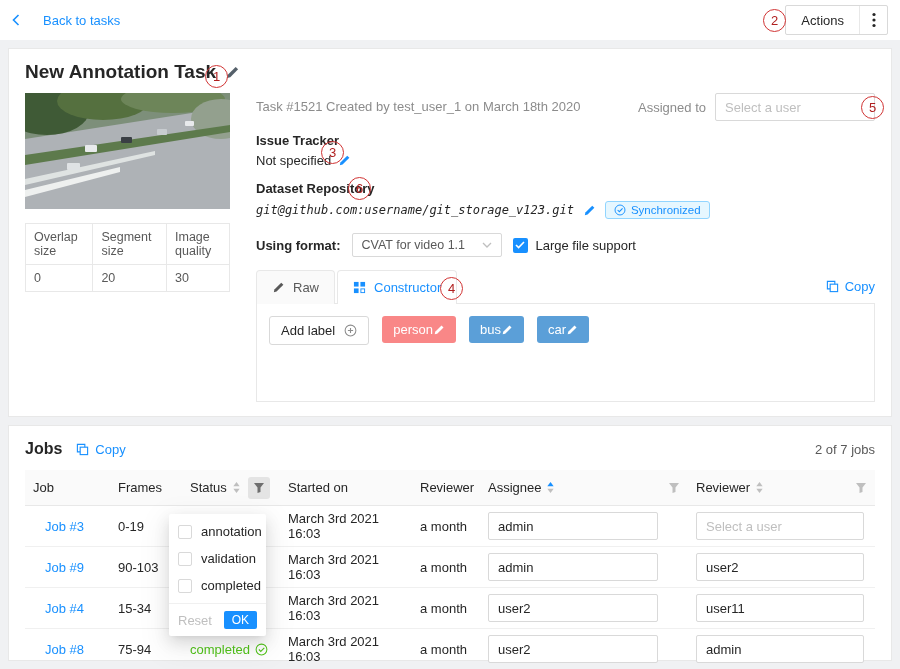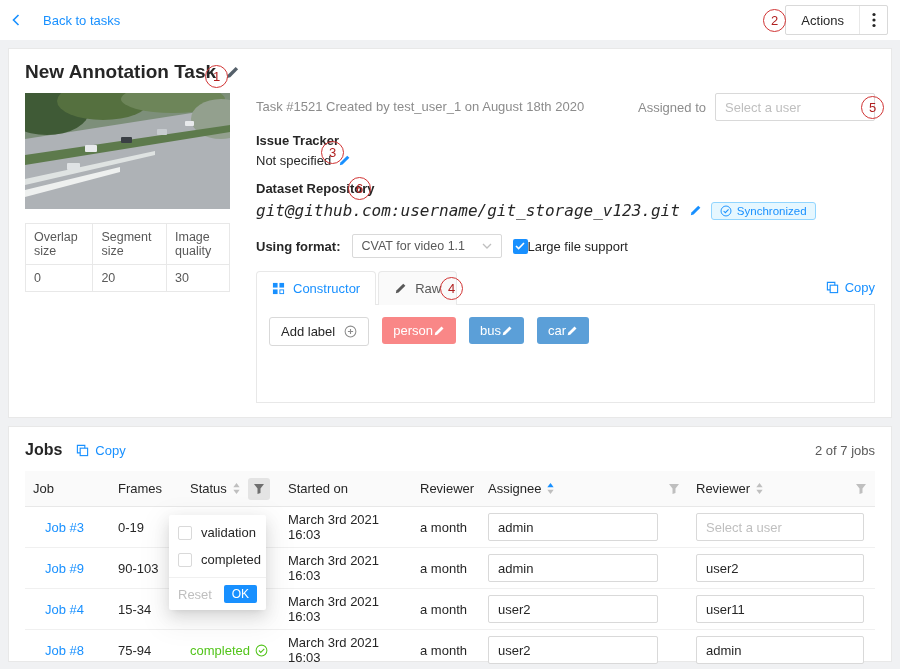--- a/index.html
+++ b/index.html
@@ -42,27 +42,27 @@
   .meta-text { color: #8c8c8c; padding-top: 6px; }
   .assign-group { margin-left: auto; display: flex; align-items: center; gap: 9px; }
   .assign-label { color: #8c8c8c; }
   .ant-input { height: 28px; border: 1px solid #d9d9d9; border-radius: 2px; padding: 0 9px; font-size: 13px; font-family: inherit; color: #262626; background: #fff; outline: none; }
   .ant-input::placeholder { color: #bfbfbf; }
   .assign-input { width: 160px; }
 
   .block-label { font-weight: 700; font-size: 13px; margin-bottom: 5px; }
   .it-value { display: flex; gap: 7px; align-items: center; margin-bottom: 13px; }
   .repo-row { display: flex; align-items: center; gap: 9px; margin-bottom: 14px; }
-  .repo-url { font-family: "DejaVu Sans Mono", monospace; font-style: italic; font-size: 16px; color: #262626; }
+  .repo-url { font-family: "DejaVu Sans Mono", monospace; font-style: italic; font-size: 12px; color: #262626; }
   .sync-badge { display: inline-flex; align-items: center; gap: 5px; border: 1px solid #91d5ff; background: #e6f7ff; color: #1890ff; border-radius: 3px; font-size: 11.5px; padding: 2px 8px; }
 
   .format-row { display: flex; align-items: center; gap: 11px; margin-bottom: 12px; }
   .select-box { width: 150px; height: 24px; border: 1px solid #d9d9d9; border-radius: 2px; display: flex; align-items: center; padding: 0 9px; color: #595959; font-size: 12.5px; background: #fff; }
   .select-text { flex: 1; }
-  .checkbox-row { display: flex; align-items: center; }
+  .checkbox-row { display: flex; align-items: center; gap: 8px; }
   .checkbox-checked { width: 15px; height: 15px; background: #1890ff; border-radius: 2px; display: flex; align-items: center; justify-content: center; flex: none; }
   .checkbox-empty { width: 14px; height: 14px; border: 1px solid #d9d9d9; border-radius: 2px; background: #fff; flex: none; }
 
   .tabs-row { display: flex; align-items: center; border-bottom: 1px solid #e8e8e8; }
   .tab { height: 34px; display: flex; align-items: center; gap: 8px; padding: 0 15px; border: 1px solid #e8e8e8; border-bottom: none; border-radius: 4px 4px 0 0; background: #fafafa; color: #595959; margin-right: 2px; position: relative; top: 1px; cursor: pointer; align-self: flex-end; }
   .tab.active { background: #fff; color: #1890ff; }
   .copy-link { margin-left: auto; display: flex; align-items: center; gap: 6px; color: #1890ff; cursor: pointer; }
   .tab-panel { border: 1px solid #e8e8e8; border-top: none; height: 98px; padding: 12px; display: flex; align-items: flex-start; gap: 13px; }
   .add-label-btn { display: flex; align-items: center; gap: 9px; border: 1px solid #d9d9d9; border-radius: 3px; padding: 6px 11px; background: #fff; cursor: pointer; }
   .label-chip { display: flex; align-items: center; border-radius: 3px; padding: 6px 11px; color: #fff; cursor: pointer; }
@@ -162,21 +162,21 @@
           <td>0</td>
           <td>20</td>
           <td>30</td>
         </tr>
       </tbody>
         </table>
     </div>
 
     <div class="right-col">
       <div class="meta-row">
-        <span class="meta-text">Task #1521 Created by test_user_1 on August 18th 2020</span>
+        <span class="meta-text">Task #1521 Created by test_user_1 on March 18th 2020</span>
         <span class="assign-group">
           <span class="assign-label">Assigned to</span>
           <input class="ant-input assign-input" placeholder="Select a user" style="">
         </span>
       </div>
 
       <div class="block-label">Issue Tracker</div>
       <div class="it-value">
         <span>Not specified</span>
         <span class="pencil-blue">
@@ -215,34 +215,34 @@
           <span class="checkbox-checked">
             <svg width="10" height="8" viewBox="0 0 10 8">
                 <path d="M1 4l2.6 2.6L9 1" stroke="#fff" stroke-width="1.6" fill="none"></path>
               </svg>
           </span>
           <span>Large file support</span>
         </span>
       </div>
 
       <div class="tabs-row">
+        <div class="tab">
+          <svg width="13" height="13" viewBox="0 0 20 20">
+              <path d="M14.2 2.5l3.3 3.3L7 16.3l-4.2.9.9-4.2z" fill="#595959"></path>
+            </svg>
+          <span>Raw</span>
+        </div>
         <div class="tab active">
           <svg width="13" height="13" viewBox="0 0 14 14">
               <rect x="1" y="1" width="5" height="5" fill="#1890ff"></rect>
               <rect x="8" y="1" width="5" height="5" fill="#1890ff"></rect>
               <rect x="1" y="8" width="5" height="5" fill="#1890ff"></rect>
               <rect x="8.5" y="8.5" width="4" height="4" fill="none" stroke="#1890ff"></rect>
             </svg>
           <span>Constructor</span>
-        </div>
-        <div class="tab">
-          <svg width="13" height="13" viewBox="0 0 20 20">
-              <path d="M14.2 2.5l3.3 3.3L7 16.3l-4.2.9.9-4.2z" fill="#595959"></path>
-            </svg>
-          <span>Raw</span>
         </div>
         <span class="copy-link">
           <svg width="13" height="13" viewBox="0 0 14 14">
               <rect x="4.5" y="4.5" width="8" height="8" fill="none" stroke="#1890ff" stroke-width="1.2"></rect>
               <path d="M9.5 4.5v-3h-8v8h3" fill="none" stroke="#1890ff" stroke-width="1.2"></path>
             </svg>
           <span>Copy</span>
         </span>
       </div>
 
@@ -401,20 +401,24 @@
         <input class="ant-input cell-input" value="user2" style="">
       </div>
     <div class="td">
         <input class="ant-input cell-input-sm" value="admin" style="">
       </div>
   </div>
 
   <div class="filter-dropdown">
     <div class="filter-item">
       <span class="checkbox-empty"></span>
+      <span>annotation</span>
+    </div>
+    <div class="filter-item">
+      <span class="checkbox-empty"></span>
       <span>validation</span>
     </div>
     <div class="filter-item">
       <span class="checkbox-empty"></span>
       <span>completed</span>
     </div>
     <div class="filter-footer">
       <span class="reset-label">Reset</span>
       <button class="ok-btn">OK</button>
     </div>

